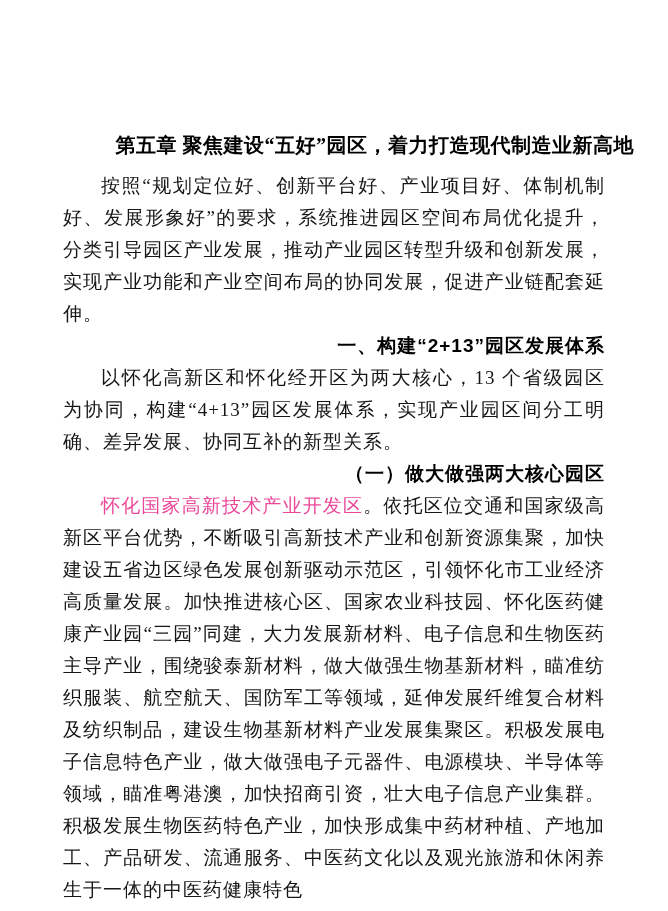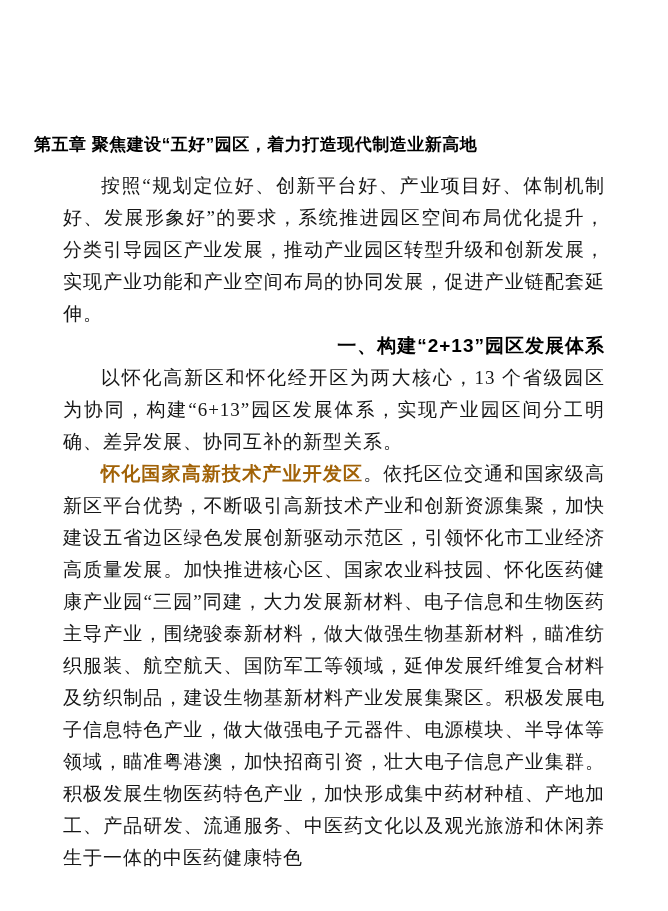--- a/index.html
+++ b/index.html
@@ -16,25 +16,25 @@
     color: #141414;
   }
   .page {
     position: relative;
     width: 668px;
     height: 911px;
     background: #ffffff;
   }
   .chapter-title {
     margin: 130px 34px 0 34px;
-    font-family: Liberation Sans, sans-serif;
-    font-size: 17px;
+    font-family: Liberation Serif, serif;
+    font-size: 20px;
     font-weight: 700;
     color: #000000;
-    text-align: left;
+    text-align: right;
     line-height: 30px;
     letter-spacing: 0.5px;
   }
   .content {
     margin: 10px 46px 0 63px;
     width: 542px;
   }
   .content p,
   .content h2,
   .content h3 {
@@ -53,37 +53,38 @@
   }
   .section-heading,
   .sub-heading {
     font-family: "Liberation Sans", sans-serif;
     font-weight: 700;
     color: #000000;
     text-align: right;
   }
   .run-in-heading {
     font-family: "Liberation Sans", sans-serif;
-    font-weight: 700;
-    color: #a16207;
+    font-weight: 400;
+    color: #ec4899;
   }
 </style>
 </head>
 <body>
 
 <div class="page">
 
   <h1 class="chapter-title">第五章 聚焦建设“五好”园区，着力打造现代制造业新高地</h1>
 
   <div class="content">
 
     <p class="body-para">按照“规划定位好、创新平台好、产业项目好、体制机制好、发展形象好”的要求，系统推进园区空间布局优化提升，分类引导园区产业发展，推动产业园区转型升级和创新发展，实现产业功能和产业空间布局的协同发展，促进产业链配套延伸。</p>
 
     <h2 class="section-heading">一、构建“2+13”园区发展体系</h2>
 
-    <p class="body-para">以怀化高新区和怀化经开区为两大核心，13 个省级园区为协同，构建“6+13”园区发展体系，实现产业园区间分工明确、差异发展、协同互补的新型关系。</p>
+    <p class="body-para">以怀化高新区和怀化经开区为两大核心，13 个省级园区为协同，构建“4+13”园区发展体系，实现产业园区间分工明确、差异发展、协同互补的新型关系。</p>
 
+    <h3 class="sub-heading">（一）做大做强两大核心园区</h3>
 
     <p class="body-para"><strong class="run-in-heading">怀化国家高新技术产业开发区</strong><span>。依托区位交通和国家级高新区平台优势，不断吸引高新技术产业和创新资源集聚，加快建设五省边区绿色发展创新驱动示范区，引领怀化市工业经济高质量发展。加快推进核心区、国家农业科技园、怀化医药健康产业园“三园”同建，大力发展新材料、电子信息和生物医药主导产业，围绕骏泰新材料，做大做强生物基新材料，瞄准纺织服装、航空航天、国防军工等领域，延伸发展纤维复合材料及纺织制品，建设生物基新材料产业发展集聚区。积极发展电子信息特色产业，做大做强电子元器件、电源模块、半导体等领域，瞄准粤港澳，加快招商引资，壮大电子信息产业集群。积极发展生物医药特色产业，加快形成集中药材种植、产地加工、产品研发、流通服务、中医药文化以及观光旅游和休闲养生于一体的中医药健康特色</span></p>
 
   </div>
 
 </div>
 
 </body></html>

